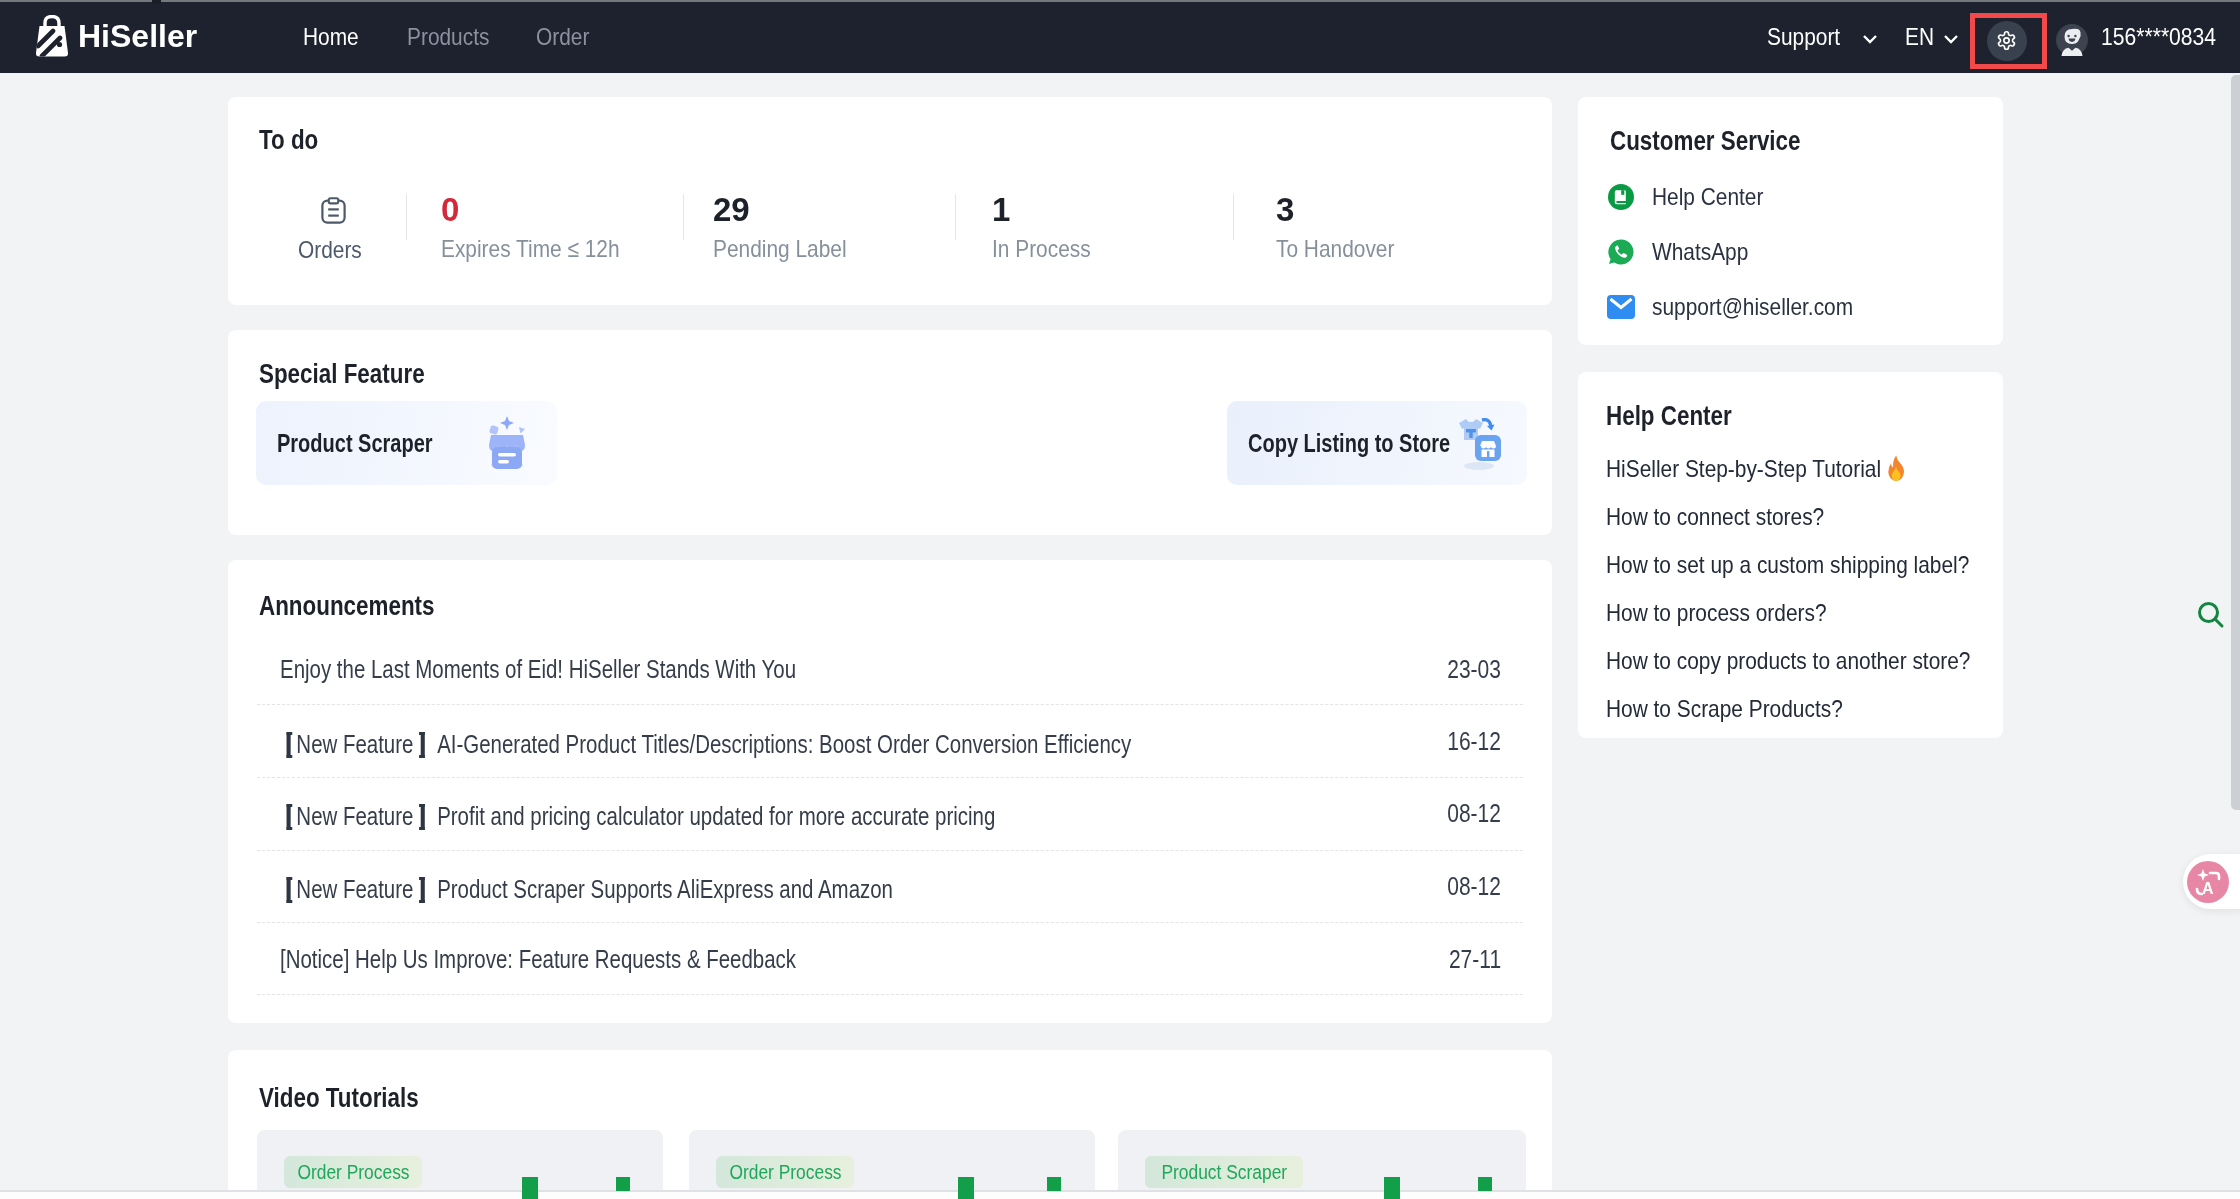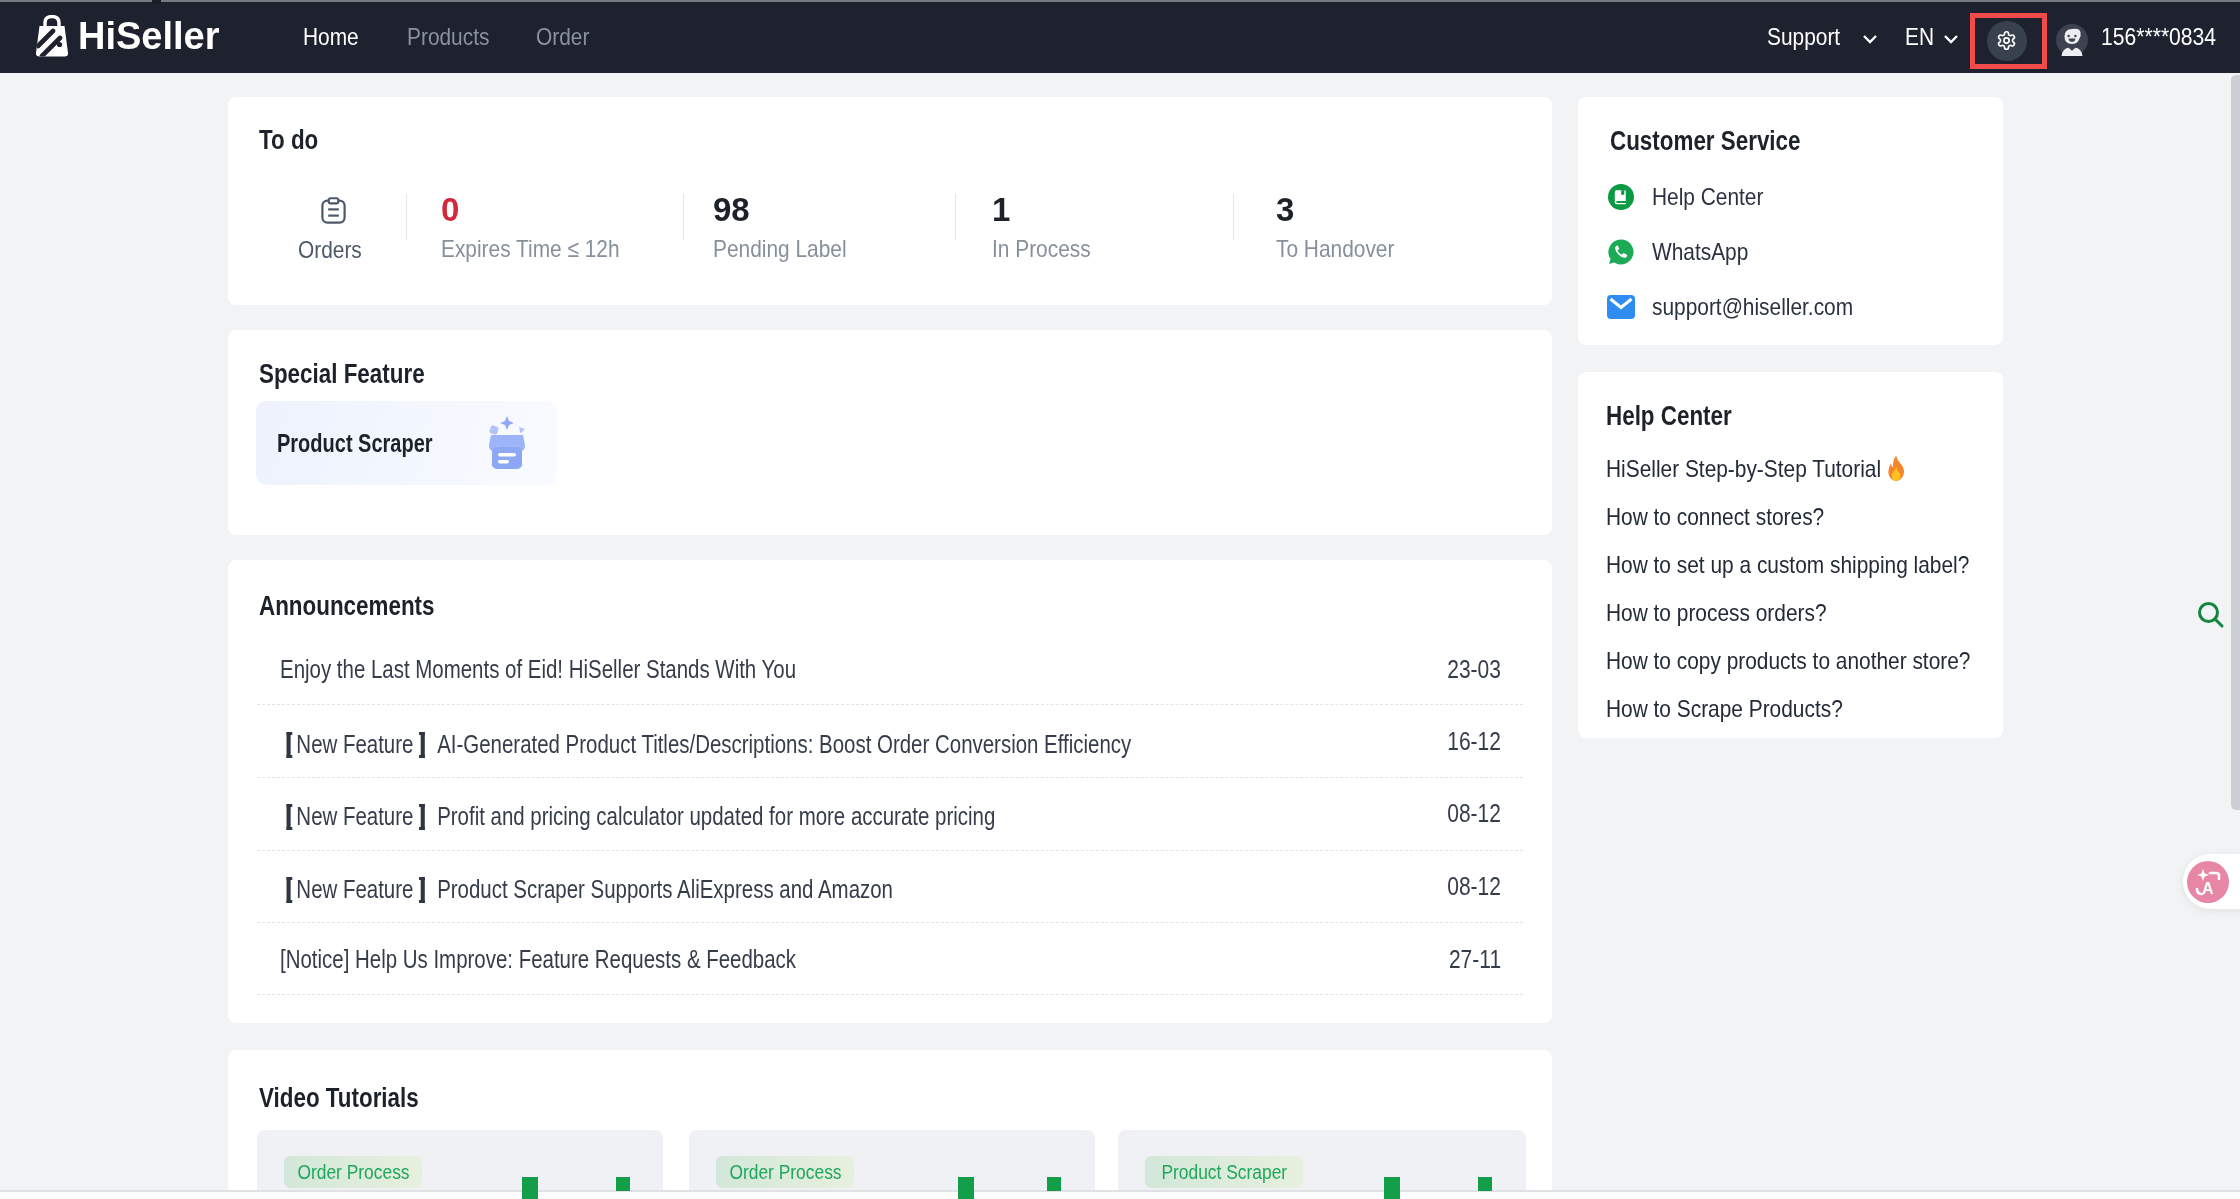--- a/index.html
+++ b/index.html
@@ -50,21 +50,21 @@
         </clipPath>
       </defs>
     <path d="M4.5 11 H29.5 L33 38 Q33.3 41.5 29.5 41.5 H4.5 Q0.7 41.5 1 38 Z" fill="#fff"></path>
     <path d="M10 12 V8 Q10 1.5 17 1.5 Q24 1.5 24 8 V12" fill="none" stroke="#fff" stroke-width="3.4"></path>
     <g clip-path="url(#bagc)" stroke="#1d222e" stroke-width="4.6" stroke-linecap="round">
       <line x1="3" y1="31" x2="18" y2="16"></line>
       <line x1="7" y1="41" x2="25" y2="23"></line>
     </g>
     <circle cx="24.5" cy="29.5" r="2.6" fill="#1d222e"></circle>
   </svg>
-  <div class="abs" style="left:78px;top:0;height:73px;line-height:73px;font-size:38px;font-weight:bold;color:#fff">HiSeller</div>
+  <div class="abs" style="left:78px;top:0;height:73px;line-height:73px;font-size:32px;font-weight:bold;color:#fff">HiSeller</div>
   <div class="navlink" style="left:303px;color:#fff">Home</div>
   <div class="navlink" style="left:407px">Products</div>
   <div class="navlink" style="left:536px">Order</div>
   <div class="navlink" style="left:1767px;color:#fff">Support</div>
   <svg class="abs" style="left:1862px;top:34px" width="16" height="10" viewBox="0 0 16 10">
       <path d="M2 2 L8 8 L14 2" fill="none" stroke="#fff" stroke-width="2.4"></path>
     </svg>
   <div class="navlink" style="left:1905px;color:#fff">EN</div>
   <svg class="abs" style="left:1943px;top:34px" width="16" height="10" viewBox="0 0 16 10">
       <path d="M2 2 L8 8 L14 2" fill="none" stroke="#fff" stroke-width="2.4"></path>
@@ -93,21 +93,21 @@
     <rect x="1.4" y="3.6" width="22.2" height="22" rx="5" fill="none" stroke="#4d5968" stroke-width="2.2"></rect>
     <rect x="7.8" y="1.2" width="9.4" height="5.2" rx="1.6" fill="#fff" stroke="#4d5968" stroke-width="2.1"></rect>
     <line x1="7.2" y1="12.4" x2="17.8" y2="12.4" stroke="#4d5968" stroke-width="2.2"></line>
     <line x1="7.2" y1="18.6" x2="17.8" y2="18.6" stroke="#4d5968" stroke-width="2.2"></line>
   </svg>
   <div class="statlab" style="left:70px;top:141px;color:#4e5969">Orders</div>
   <div class="statdiv" style="left:178px;top:97px"></div>
   <div class="statnum" style="left:213px;top:96px;color:#d4293a">0</div>
   <div class="statlab" style="left:213px;top:140px">Expires Time ≤ 12h</div>
   <div class="statdiv" style="left:455px;top:97px"></div>
-  <div class="statnum" style="left:485px;top:96px">98</div>
+  <div class="statnum" style="left:485px;top:96px">29</div>
   <div class="statlab" style="left:485px;top:140px">Pending Label</div>
   <div class="statdiv" style="left:727px;top:97px"></div>
   <div class="statnum" style="left:764px;top:96px">1</div>
   <div class="statlab" style="left:764px;top:140px">In Process</div>
   <div class="statdiv" style="left:1005px;top:97px"></div>
   <div class="statnum" style="left:1048px;top:96px">3</div>
   <div class="statlab" style="left:1048px;top:140px">To Handover</div>
 </div>
 
 <div class="card" style="left:228px;top:330px;width:1324px;height:205px">
@@ -116,20 +116,35 @@
     <div class="pt">Product Scraper</div>
     <svg width="56" height="60" viewBox="0 0 56 60">
       <ellipse cx="28" cy="52" rx="16" ry="4" fill="#dce4f7"></ellipse>
       <path d="M28 3 l2 5 5 2 -5 2 -2 5 -2-5 -5-2 5-2 Z" fill="#8fa8f5"></path>
       <rect x="11" y="13" width="8" height="8" rx="2" transform="rotate(18 15 17)" fill="#a5baf8" opacity="0.85"></rect>
       <path d="M40 14 l6 2 -4.5 4.5 Z" fill="#a5baf8" opacity="0.85"></path>
       <path d="M12 22 H44 L46 32 Q46 38 41.5 38 Q37 38 37 32 Q37 38 32.5 38 Q28 38 28 32 Q28 38 23.5 38 Q19 38 19 32 Q19 38 14.5 38 Q10 38 10 32 Z" fill="#9db5f8"></path>
       <rect x="13" y="34" width="30" height="22" rx="5" fill="#8ca7f4"></rect>
       <rect x="19" y="40" width="18" height="3.6" rx="1.8" fill="#fff"></rect>
       <rect x="19" y="47" width="11" height="3.6" rx="1.8" fill="#fff"></rect>
+    </svg>
+  </div>
+  <div class="pill" style="left:999px;width:300px;background:linear-gradient(100deg,#e9f0fc,#f6f9fe)">
+    <div class="pt">Copy Listing to Store</div>
+    <svg width="56" height="60" viewBox="0 0 56 60">
+      <ellipse cx="30" cy="53" rx="15" ry="4" fill="#dde6f5"></ellipse>
+      <path d="M10 10 l7-4 3 3 h4 l3-3 7 4 -3 6 -2-1 v12 h-14 v-12 l-2 1 Z" fill="#aeccf6"></path>
+      <rect x="17" y="16" width="10" height="3.4" fill="#4f93ea"></rect>
+      <rect x="20.3" y="16" width="3.4" height="9" fill="#4f93ea"></rect>
+      <path d="M33 7 q8-2 9 7" fill="none" stroke="#3f8cf0" stroke-width="3.4"></path>
+      <path d="M38 13 l4.5 4.5 3-6 Z" fill="#3f8cf0"></path>
+      <rect x="26" y="22" width="26" height="26" rx="6" fill="#6aa3ef"></rect>
+      <path d="M31 33 l2-5 h12 l2 5 q0 2.5-2.7 2.5 q-2.3 0-2.3-2 q0 2-2.5 2 q-2.5 0-2.5-2 q0 2-2.3 2 q-2.7 0-2.7-2.5 Z" fill="#fff"></path>
+      <rect x="32.5" y="36.5" width="13" height="7.5" fill="#fff"></rect>
+      <rect x="38" y="38" width="2.4" height="6" fill="#6aa3ef"></rect>
     </svg>
   </div>
 </div>
 
 <div class="card" style="left:228px;top:560px;width:1324px;height:463px">
   <div class="ctitle abs" style="left:31px;top:30px">Announcements</div>
   <div class="arow" style="top:110px">
       <div class="atext">Enjoy the Last Moments of Eid! HiSeller Stands With You</div>
       <div class="adate">23-03</div>
     </div>

